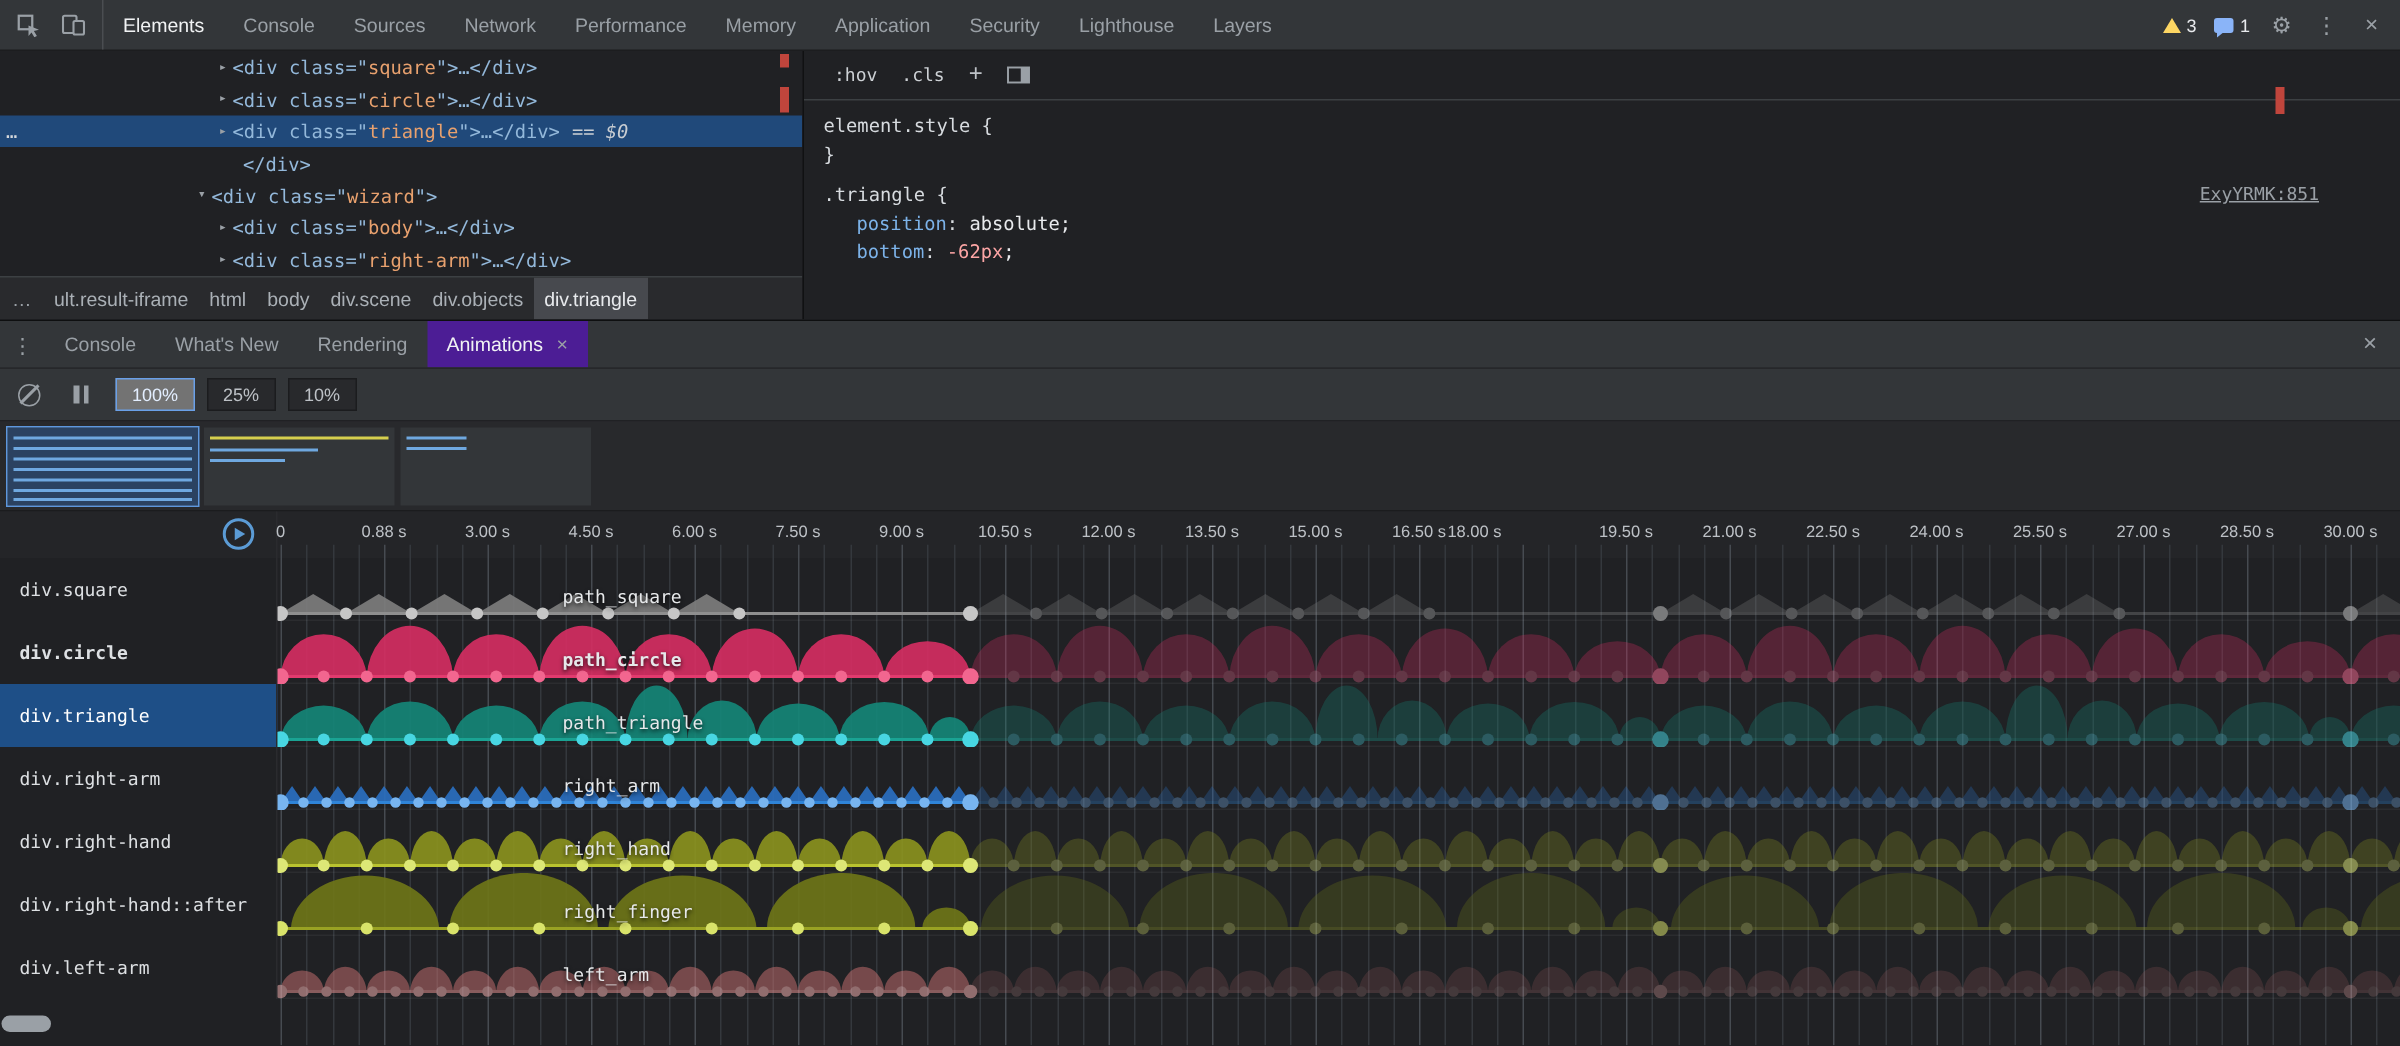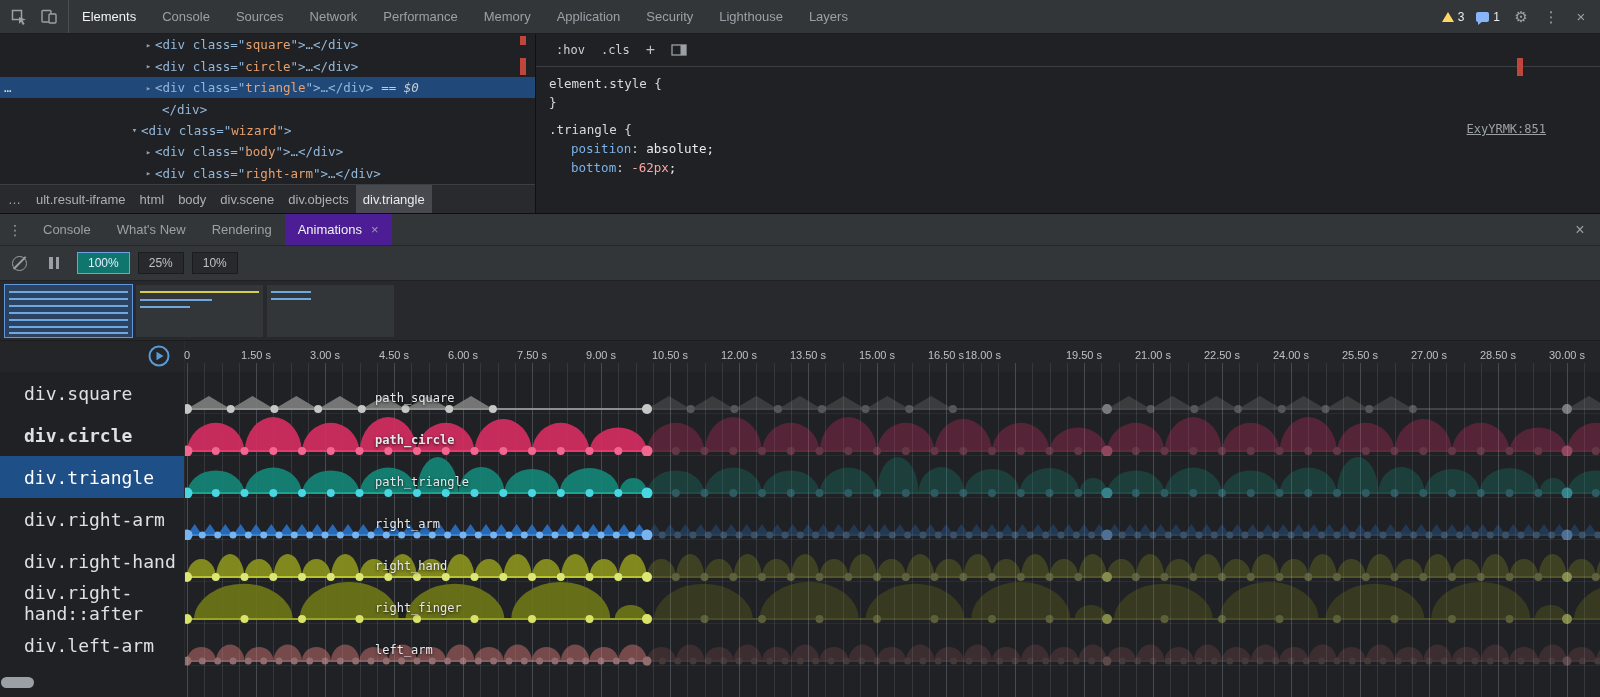--- a/index.html
+++ b/index.html
@@ -80,21 +80,21 @@
   #anim-toolbar { position:absolute; left:0; top:245px; width:1600px; height:36px; background:#333639;
     border-top:1px solid #26272a; border-bottom:1px solid #202124; display:flex; align-items:center; padding:0 12px; }
   .clear-icon { width:15px; height:15px; border:1.5px solid #9aa0a6; border-radius:50%; position:relative; flex:none; }
   .clear-icon:after { content:""; position:absolute; left:-2px; top:5.5px; width:17px; height:1.5px;
     background:#9aa0a6; transform:rotate(-45deg); }
   .pause-icon { display:flex; gap:3px; margin-left:22px; flex:none; }
   .pause-icon span { width:3.5px; height:12px; background:#9aa0a6; }
   #rate-group { display:flex; gap:8px; margin-left:18px; }
   .rate-btn { height:22px; padding:0 10px; font-size:12px; display:flex; align-items:center;
     background:#28292c; color:#bdc1c6; border:1px solid #1b1c1e; }
-  .rate-btn.active { background:#0f766e; border-color:#6aa0e8; color:#e3eeff;text-align:right; }
+  .rate-btn.active { background:#737373; border-color:#6aa0e8; color:#e3eeff;text-align:right; }
 
   
   #previews { position:absolute; left:0; top:281px; width:1600px; height:60px; background:#28292c;
     border-bottom:1px solid #1b1c1e; }
   .preview { position:absolute; top:4px; width:127px; height:52px; background:#333639; }
   .preview.selected { background:#2b4261; outline:1px solid #5e97dd; }
   .pline { position:absolute; height:2px; }
 
   
   #timeline-header { position:absolute; left:0; top:341px; width:1600px; height:31px; background:#242528; }
@@ -106,21 +106,21 @@
   
   #gridlines { position:absolute; left:185px; top:363px; width:1415px; height:334px; overflow:hidden; }
   .gl { position:absolute; top:0; bottom:0; width:1px; }
   .gl.minor { background:#34383d; }
   .gl.major { background:#464b51; }
 
   
   #tracks { position:absolute; left:0; top:372px; width:1600px; height:325px; overflow:hidden; }
   .track-row { position:absolute; left:0; width:1600px; height:42px; border-bottom:1px solid rgba(255,255,255,0.05); }
   .row-label { position:absolute; left:0; top:0; width:185px; height:42px; display:flex; align-items:center;
-    padding-left:24px; font-family:"DejaVu Sans Mono", monospace; font-size:18px; color:#dde0e3;
+    padding-left:13px; font-family:"DejaVu Sans Mono", monospace; font-size:12px; color:#dde0e3;
     background:#202124; border-right:1px solid #2a2b2e; }
   .track-row.selected .row-label { background:#1e4f87; color:#ffffff; }
   .track-svg { position:absolute; left:185px; top:0; width:1415px; height:42px; }
   .anim-label { position:absolute; left:375px; top:19px; font-family:"DejaVu Sans Mono", monospace;
     font-size:12px; color:#e6e8ea; text-shadow:0 1px 3px rgba(0,0,0,0.85); }
   #h-scroll-thumb { position:absolute; left:1px; top:305px; width:33px; height:11px; background:#9aa0a6; border-radius:6px; }
 </style>
 </head>
 <body>
 
@@ -280,21 +280,21 @@
     <div id="header-gutter">
       <span id="replay-btn">
         <svg width="24" height="24" viewBox="0 0 24 24">
             <circle cx="12" cy="12" r="9.5" fill="none" stroke="#5b9bd5" stroke-width="2"></circle>
             <path d="M9.5 7.8 L16.5 12 L9.5 16.2 Z" fill="#5b9bd5"></path>
           </svg>
       </span>
     </div>
     <div id="ticks">
         <span class="tick-label" style="left: 2px;">0</span>
-        <span class="tick-label" style="left: 71px;">1.50 s</span>
+        <span class="tick-label" style="left: 71px;">0.88 s</span>
         <span class="tick-label" style="left: 140px;">3.00 s</span>
         <span class="tick-label" style="left: 209px;">4.50 s</span>
         <span class="tick-label" style="left: 278px;">6.00 s</span>
         <span class="tick-label" style="left: 347px;">7.50 s</span>
         <span class="tick-label" style="left: 416px;">9.00 s</span>
         <span class="tick-label" style="left: 485px;">10.50 s</span>
         <span class="tick-label" style="left: 554px;">12.00 s</span>
         <span class="tick-label" style="left: 623px;">13.50 s</span>
         <span class="tick-label" style="left: 692px;">15.00 s</span>
         <span class="tick-label" style="left: 761px;">16.50 s</span>

